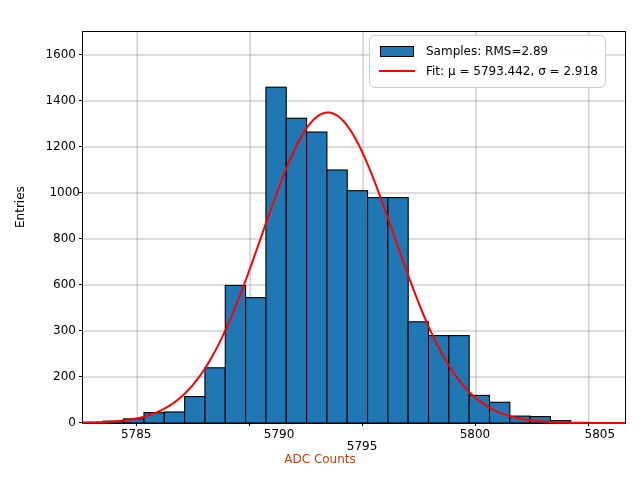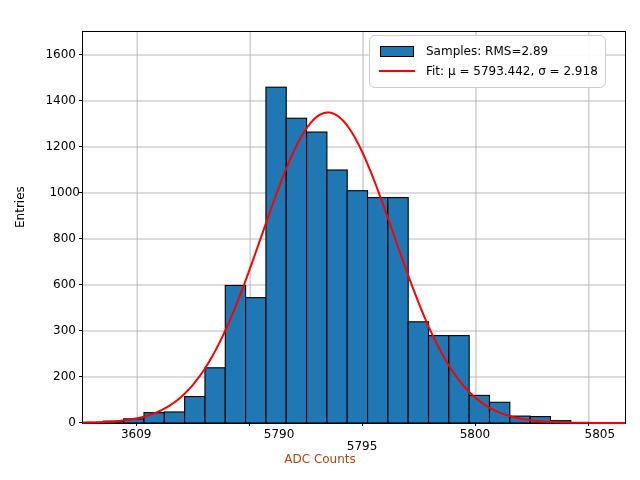--- a/index.html
+++ b/index.html
@@ -202,21 +202,21 @@
       <div class="ytick-label-pos" style="left: 76px; top: 238px;">800</div>
       <div style="position: absolute; left: 78.5px; top: 238px; width: 3.5px; height: 1px; background: rgb(0, 0, 0);"></div>
       <div class="ytick-label-pos" style="left: 64px; top: 192px; margin-left: 16px;">1000</div>
       <div style="position: absolute; left: 78.5px; top: 192px; width: 3.5px; height: 1px; background: rgb(0, 0, 0);"></div>
       <div class="ytick-label-pos" style="left: 76px; top: 146px;">1200</div>
       <div style="position: absolute; left: 78.5px; top: 146px; width: 3.5px; height: 1px; background: rgb(0, 0, 0);"></div>
       <div class="ytick-label-pos" style="left: 76px; top: 100px;">1400</div>
       <div style="position: absolute; left: 78.5px; top: 100px; width: 3.5px; height: 1px; background: rgb(0, 0, 0);"></div>
       <div class="ytick-label-pos" style="left: 76px; top: 54px;">1600</div>
       <div style="position: absolute; left: 78.5px; top: 54px; width: 3.5px; height: 1px; background: rgb(0, 0, 0);"></div>
-      <div class="xtick-label-pos" style="left: 136.2px; top: 427px;">3609</div>
+      <div class="xtick-label-pos" style="left: 136.2px; top: 427px;">5785</div>
       <div style="position: absolute; left: 136.2px; top: 422px; width: 1px; height: 3.5px; background: rgb(0, 0, 0);"></div>
       <div class="xtick-label-pos" style="left: 249.117px; top: 427px; margin-left: 30px;">5790</div>
       <div style="position: absolute; left: 249.117px; top: 422px; width: 1px; height: 3.5px; background: rgb(0, 0, 0);"></div>
       <div class="xtick-label-pos" style="left: 362.033px; top: 427px; margin-top: 12px;">5795</div>
       <div style="position: absolute; left: 362.033px; top: 422px; width: 1px; height: 3.5px; background: rgb(0, 0, 0);"></div>
       <div class="xtick-label-pos" style="left: 474.95px; top: 427px;">5800</div>
       <div style="position: absolute; left: 474.95px; top: 422px; width: 1px; height: 3.5px; background: rgb(0, 0, 0);"></div>
       <div class="xtick-label-pos" style="left: 587.867px; top: 427px; margin-left: 12px;">5805</div>
       <div style="position: absolute; left: 587.867px; top: 422px; width: 1px; height: 3.5px; background: rgb(0, 0, 0);"></div>
     </div>

